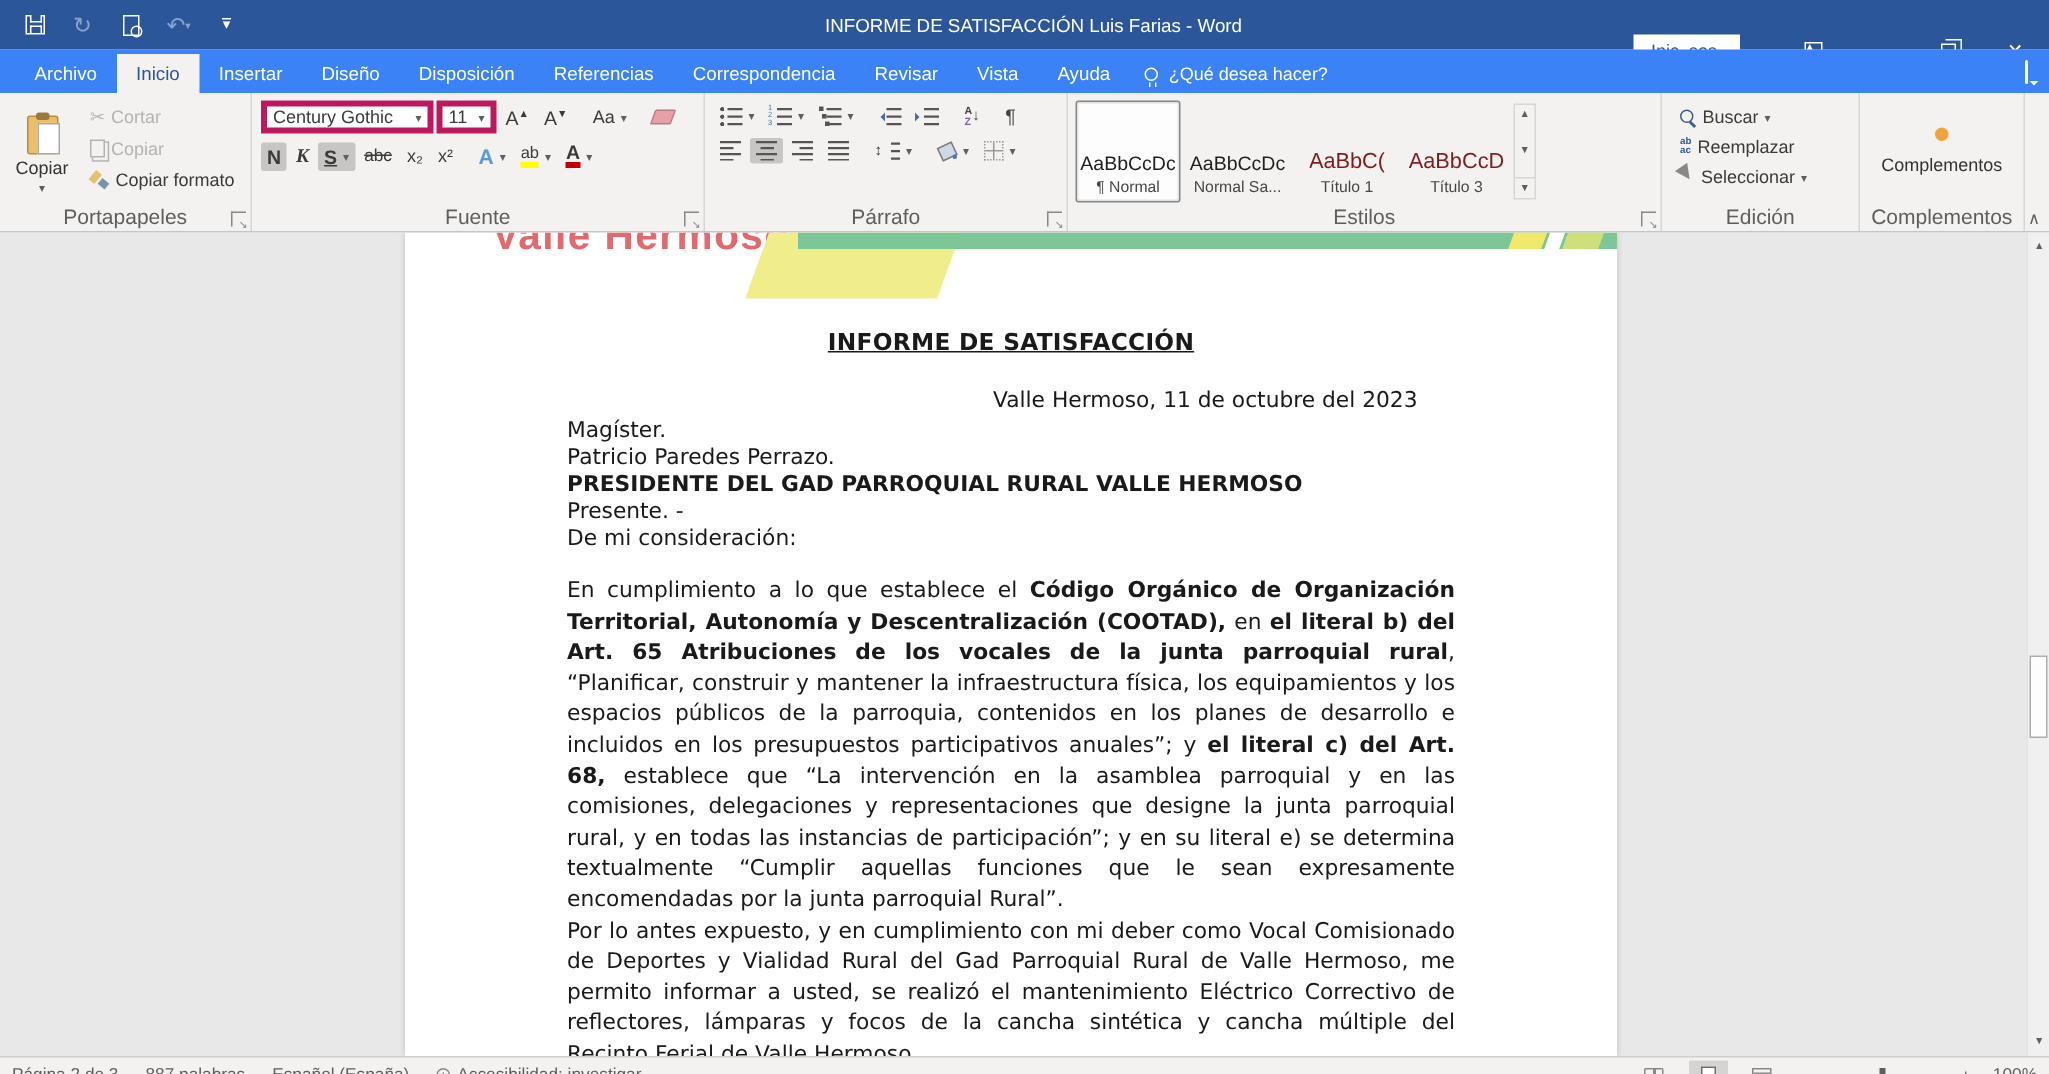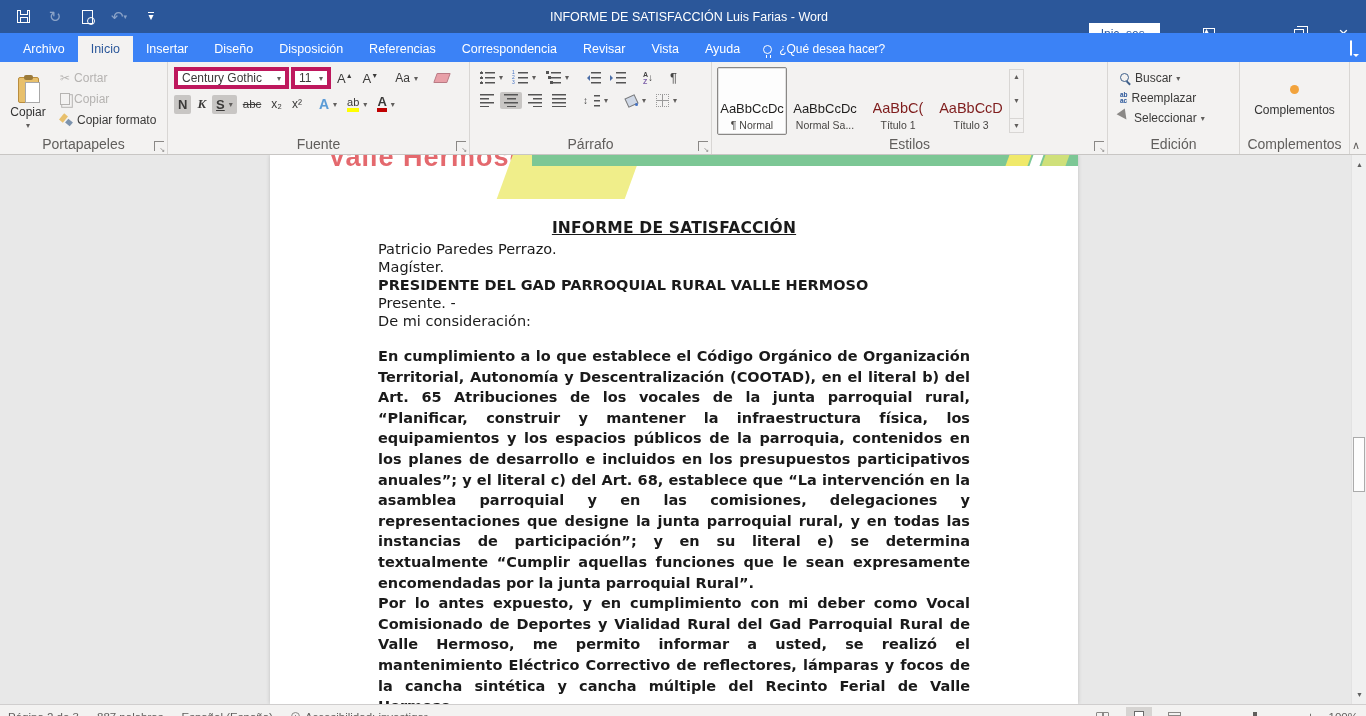--- a/index.html
+++ b/index.html
@@ -147,21 +147,21 @@
   .band-deco { position:absolute; top:-3px; height:14px; transform:skewX(-20deg); }
   .deco-y1 { right:48px; width:22px; background:#f0e96a; }
   .deco-w  { right:36px; width:10px; background:#fff; }
   .deco-y2 { right:10px; width:24px; background:#cfe07a; }
   .doccontent { position:absolute; left:108px; top:64px; width:592px; font-family:"DejaVu Sans", sans-serif; font-size:14.5px; color:#1a1a1a; }
   .doc-title { text-align:center; font-weight:bold; font-size:15.5px; text-decoration:underline; letter-spacing:.2px; }
   .doc-date { margin-top:22px; padding-left:284px; white-space:nowrap; }
   .recipient { margin-top:3px; line-height:18px; }
   .recipient div { white-space:nowrap; }
   .r-bold { font-weight:bold; }
-  .bodypar { text-align:justify; line-height:20.6px; margin-top:16px;font-weight:bold; }
+  .bodypar { text-align:justify; line-height:20.6px; margin-top:16px; }
   .bodypar.p2 { margin-top:0; }
 
   
   .vscroll { position:absolute; right:0; top:0; bottom:0; width:15px; background:#f0f0f0; border-left:1px solid #e2e2e2; }
   .vs-btn { position:absolute; left:0; width:15px; height:15px; text-align:center; font-size:7px; color:#606060; line-height:15px; cursor:pointer; }
   .vs-up { top:2px; } .vs-down { bottom:2px; }
   .vs-thumb { position:absolute; left:1px; width:12px; top:282px; height:55px; background:#fdfdfd; border:1px solid #ababab; cursor:grab; }
 
   
   .statusbar { height:24px; background:#f3f2f1; border-top:1px solid #d0cece; display:flex; align-items:center; color:#605e5c; font-size:11.5px; padding:0 8px; gap:18px; }
@@ -460,23 +460,24 @@
     <div class="letterhead">
       <span class="logo-text">Valle Hermoso</span>
       <span class="band-yellow"></span>
       <span class="band-green"></span>
       <span class="band-deco deco-y1"></span>
       <span class="band-deco deco-w"></span>
       <span class="band-deco deco-y2"></span>
     </div>
     <div class="doccontent">
       <div class="doc-title">INFORME DE SATISFACCIÓN</div>
+      <div class="doc-date">Valle Hermoso, 11 de octubre del 2023</div>
       <div class="recipient">
+        <div>Magíster.</div>
         <div>Patricio Paredes Perrazo.</div>
-        <div>Magíster.</div>
         <div class="r-bold">PRESIDENTE DEL GAD PARROQUIAL RURAL VALLE HERMOSO</div>
         <div>Presente. -</div>
         <div>De mi consideración:</div>
       </div>
       <p class="bodypar"><span>En cumplimiento a lo que establece el </span><b>Código Orgánico de Organización Territorial, Autonomía y Descentralización (COOTAD),</b><span> en </span><b>el literal b) del Art. 65 Atribuciones de los vocales de la junta parroquial rural</b><span>, “Planificar, construir y mantener la infraestructura física, los equipamientos y los espacios públicos de la parroquia, contenidos en los planes de desarrollo e incluidos en los presupuestos participativos anuales”; y </span><b>el literal c) del Art. 68,</b><span> establece que “La intervención en la asamblea parroquial y en las comisiones, delegaciones y representaciones que designe la junta parroquial rural, y en todas las instancias de participación”; y en su literal e) se determina textualmente “Cumplir aquellas funciones que le sean expresamente encomendadas por la junta parroquial Rural”.</span></p>
       <p class="bodypar p2"><span>Por lo antes expuesto, y en cumplimiento con mi deber como Vocal Comisionado de Deportes y Vialidad Rural del Gad Parroquial Rural de Valle Hermoso, me permito informar a usted, se realizó el mantenimiento Eléctrico Correctivo de reflectores, lámparas y focos de la cancha sintética y cancha múltiple del Recinto Ferial de Valle Hermoso.</span></p>
 
     </div>
   </div>
   <div class="vscroll">

